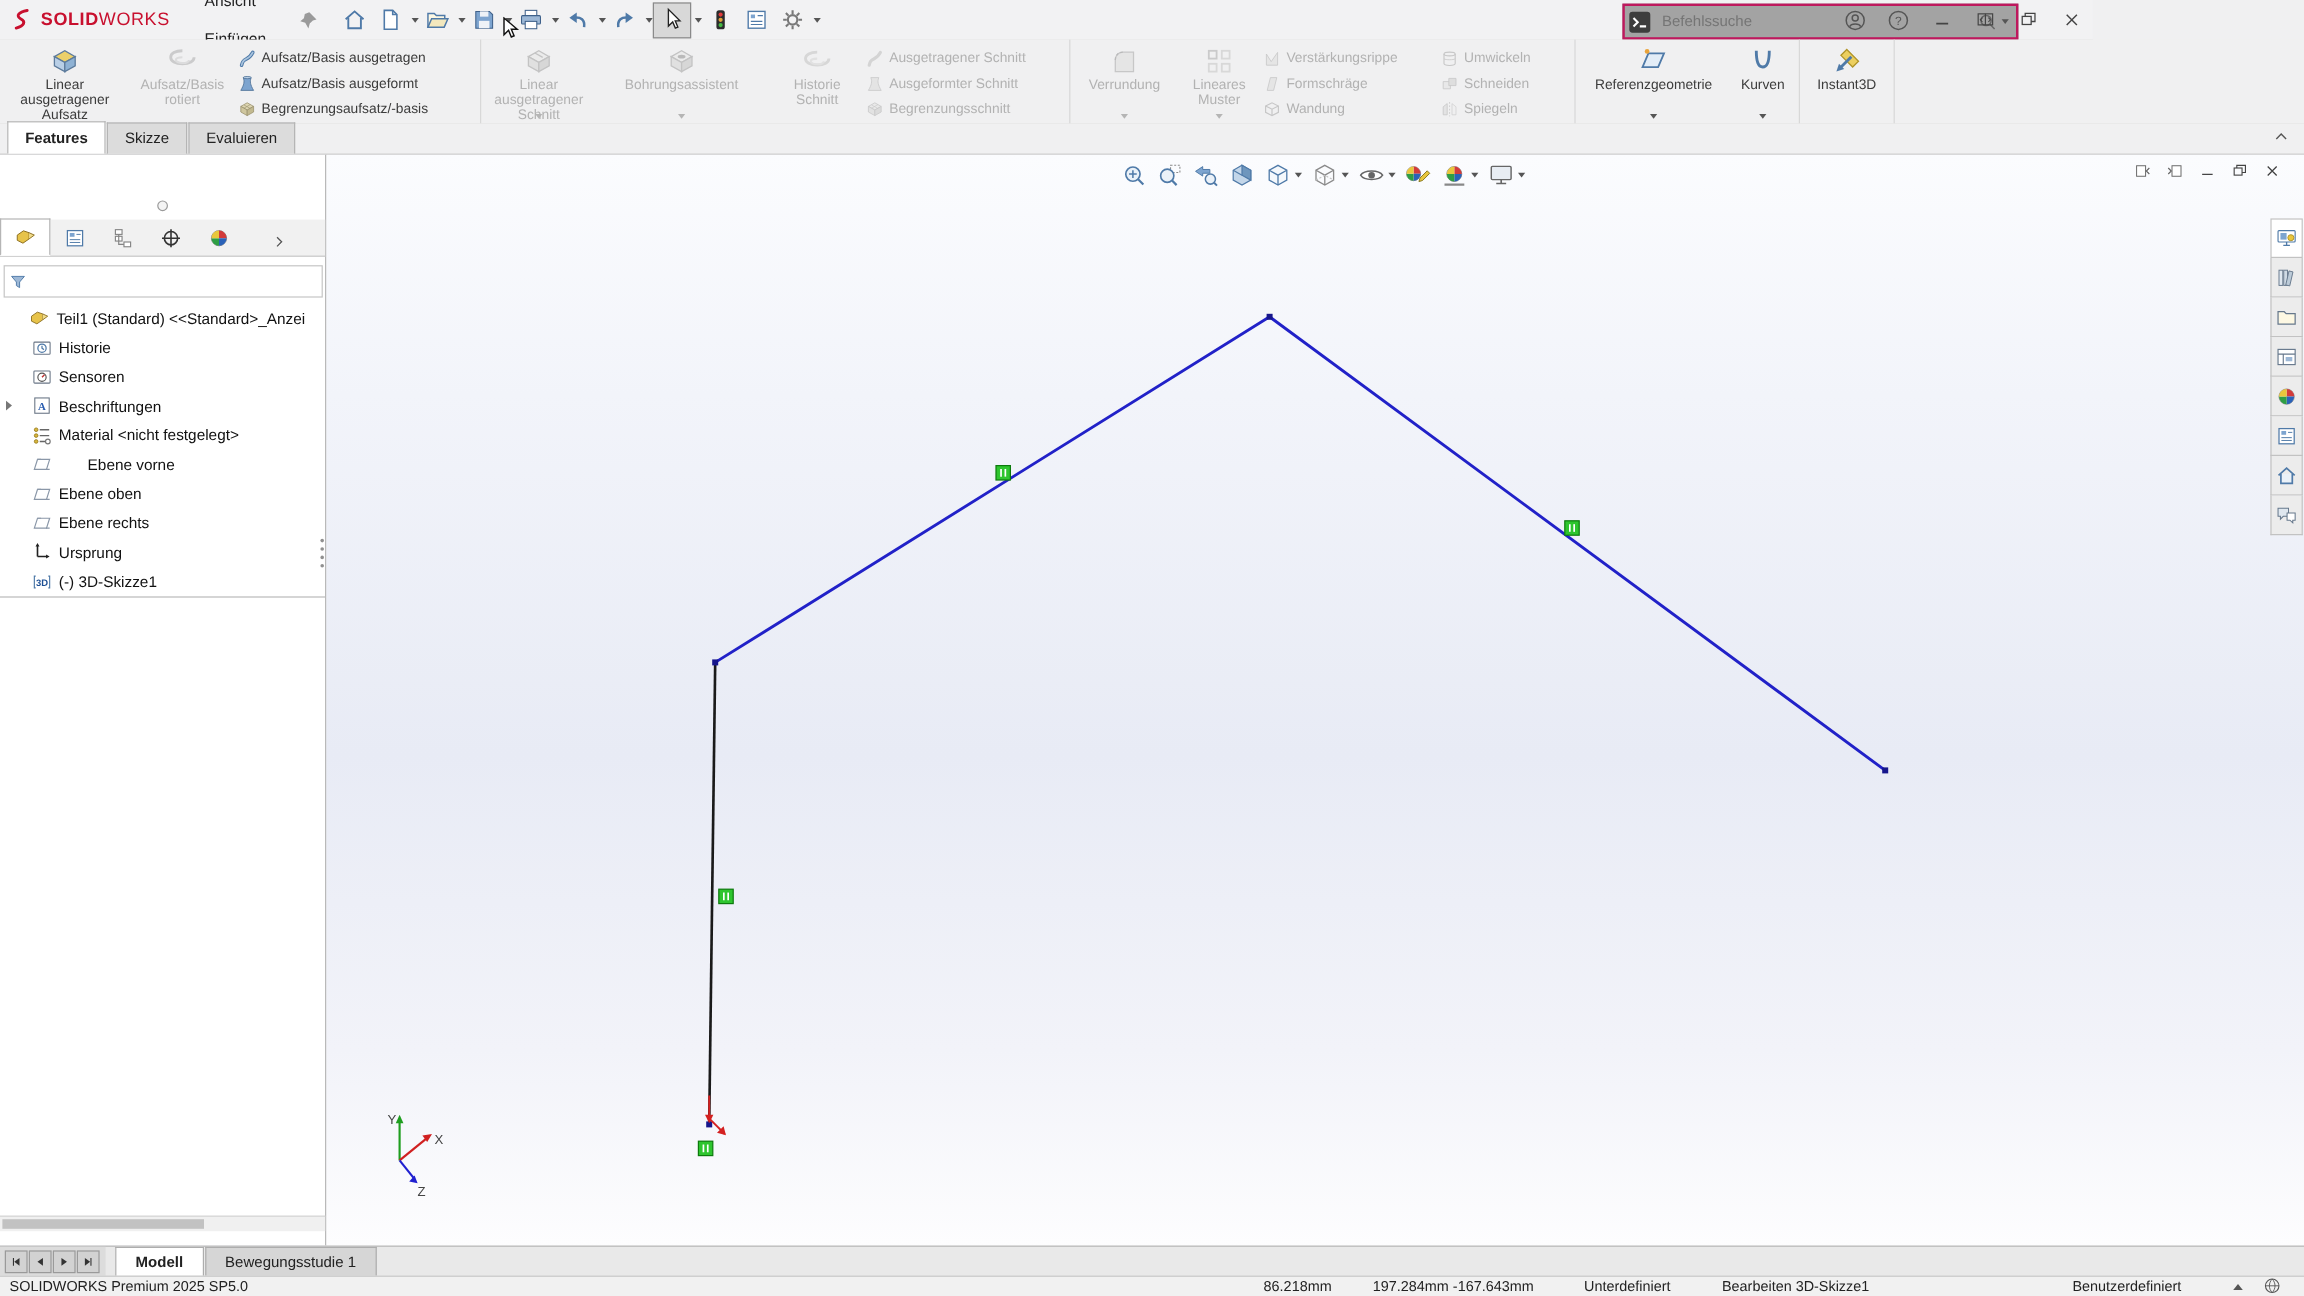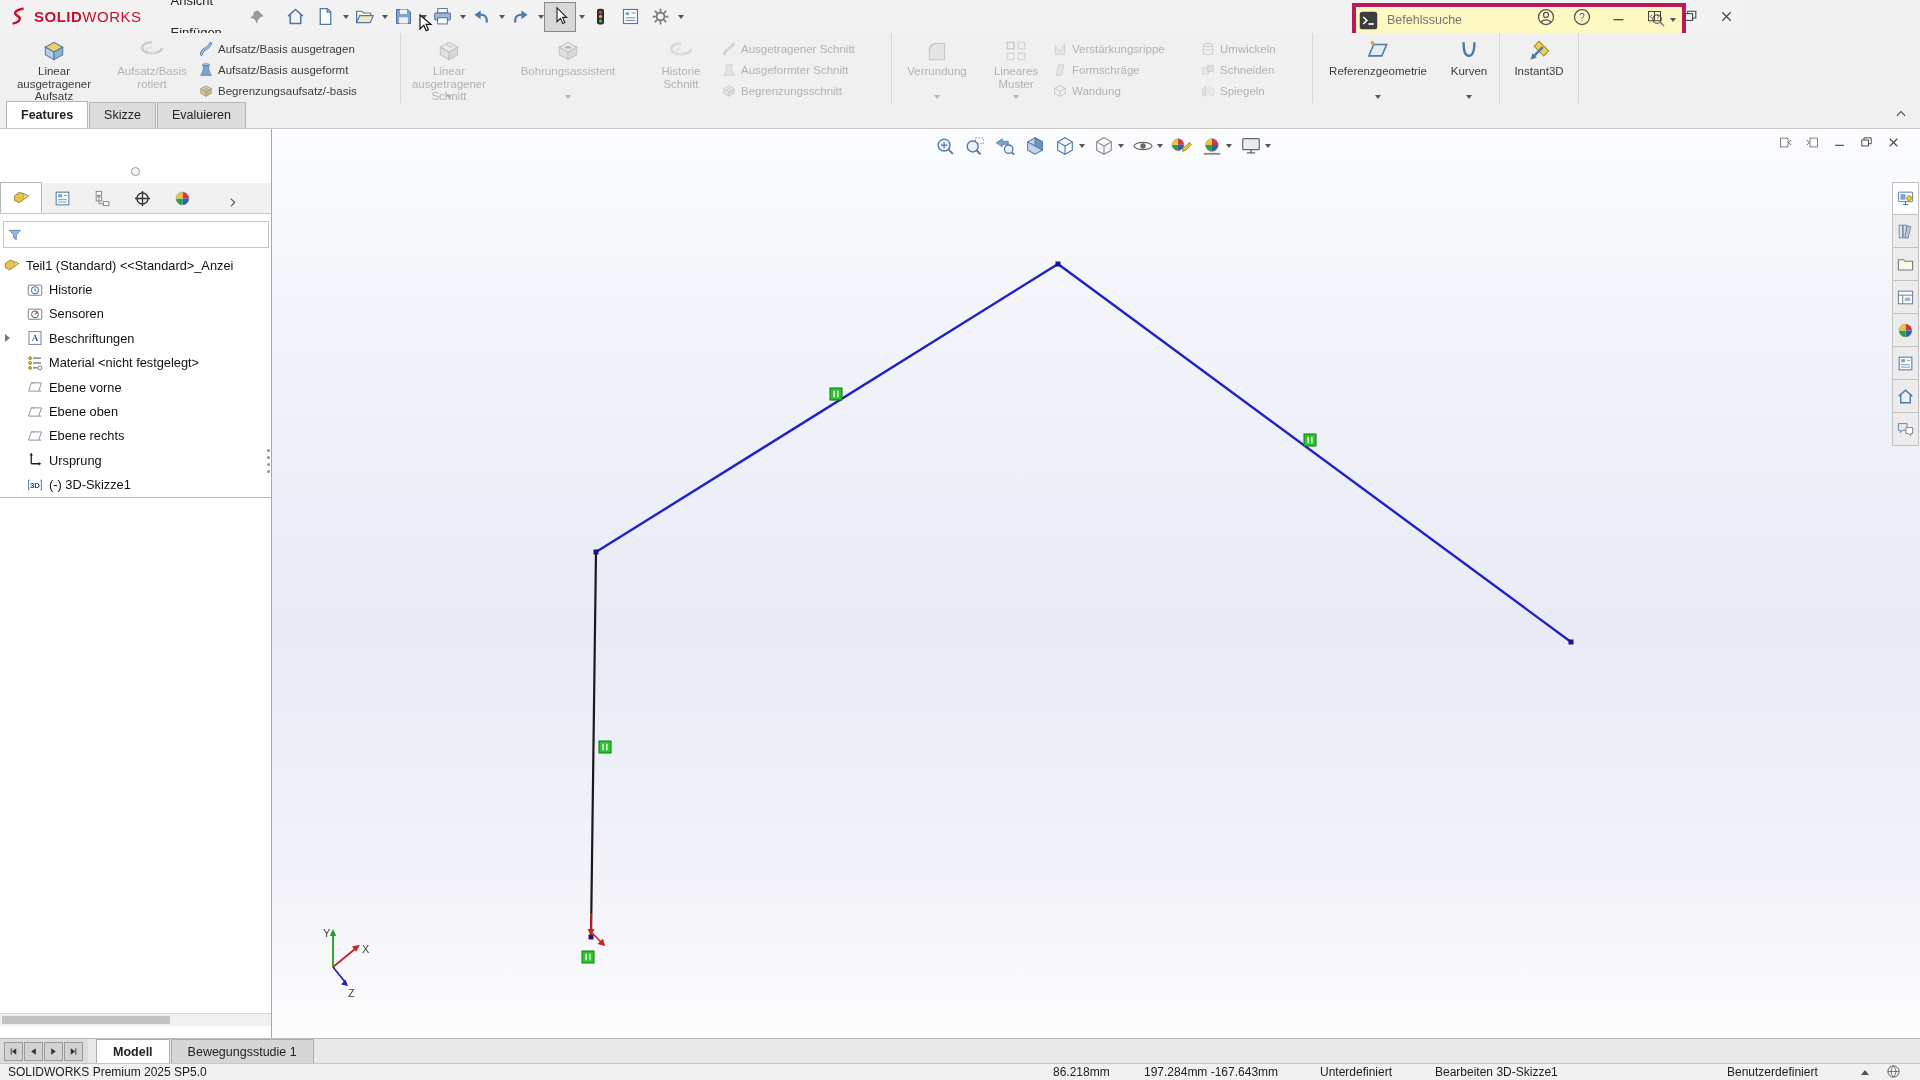--- a/index.html
+++ b/index.html
@@ -15,22 +15,22 @@
   #logo{display:flex;align-items:center;margin-left:8px;}
   #logo .brand{font-size:15px;letter-spacing:.5px;color:#c8102e;margin-left:4px;font-weight:bold;}
   #logo .brand b{font-weight:bold}#logo .brand span{font-weight:normal}
   #menubar{display:flex;margin-left:18px;flex-direction:column;}
   .menu-item{font-size:13px;color:#222;padding:0 11px;line-height:32px;cursor:default;}
   .tool{width:30px;height:28px;display:flex;align-items:center;justify-content:center;position:relative;}
   .tool.pressed{background:#d8d8d8;border:1px solid #8a8a8a;}
   #quicktools{display:flex;align-items:center;margin-left:14px;}
   #doc-title{position:absolute;left:990px;top:0;width:300px;text-align:center;line-height:33px;
     font-size:12.5px;color:#444;}
-  #searchbox{position:absolute;left:1352px;top:3px;width:326px;height:26px;background:#fef9c3;
-    border:4px solid #be185d;display:flex;align-items:center;}
+  #searchbox{position:absolute;left:1352px;top:3px;width:326px;height:26px;background:#a3a3a3;
+    border:2px solid #be185d;display:flex;align-items:center;}
   #searchbox input{border:none;outline:none;flex:1;font-size:12.5px;color:#333;
     font-family:"Liberation Sans",sans-serif;background:transparent;padding-left:8px;}
   #winicons{position:absolute;right:0;top:0;height:33px;display:flex;align-items:center;}
   #winicons .tool{width:36px;}
   
   #ribbon{position:absolute;left:0;top:33px;width:1920px;height:70px;background:#f0f0f1;
     border-bottom:1px solid #d2d2d2;display:flex;align-items:stretch;}
   .rgroup{display:flex;align-items:flex-start;padding:2px 2px 0 2px;border-right:1px solid #d8d8d8;height:68px;}
   .rbig{display:flex;flex-direction:column;padding-top:3px;position:relative;height:63px;}
   .rbig .lines{font-size:11.5px;line-height:12.5px;color:#3c3c3c;text-align:center;margin-top:1px;}
@@ -632,21 +632,21 @@
         </svg></div>
     </div>
   <div id="filterbox">
     <span class="icon" style="margin-left:3px;">
       <svg width="16" height="16" viewBox="0 0 24 24">
           <path d="M4 5h16l-6 7v7l-4-2.5V12z" fill="#9db8d6" stroke="#4f7aa8" stroke-width="1.2"></path>
         </svg>
     </span>
   </div>
   <div id="tree">
-      <div class="trow" style="padding-left: 3px;">
+      <div class="trow" style="padding-left: 24px;">
         <span class="icon">
           <svg width="18" height="18" viewBox="0 0 24 24">
             <path d="M3 10l6.5-4.5 6 2v6.5L9 18.5l-6-3z" fill="#e7c34a" stroke="#8a6d1f"></path>
             <path d="M15.5 7.5L21 10l-5.5 4" fill="#f2dd8a" stroke="#8a6d1f"></path>
           </svg>
         </span>
         <span>Teil1 (Standard) &lt;&lt;Standard&gt;_Anzei</span>
       </div>
       <div class="trow" style="padding-left: 26px;">
         <span class="icon">
@@ -685,21 +685,21 @@
             <path d="M9.5 5.5H20" stroke="#666" stroke-width="1.6"></path>
             <circle cx="5.5" cy="12" r="2" fill="#d8b63c" stroke="#9a7d1c"></circle>
             <path d="M9.5 12H20" stroke="#666" stroke-width="1.6"></path>
             <circle cx="5.5" cy="18.5" r="2" fill="#d8b63c" stroke="#9a7d1c"></circle>
             <path d="M9.5 18.5h6" stroke="#666" stroke-width="1.6"></path>
             <circle cx="18.5" cy="18.5" r="2.6" fill="none" stroke="#777" stroke-width="1.3"></circle>
           </svg>
         </span>
         <span>Material &lt;nicht festgelegt&gt;</span>
       </div>
-      <div class="trow" style="padding-left: 26px;">
+      <div class="trow" style="padding-left: 26px; gap: 24px;">
         <span class="icon">
           <svg width="18" height="18" viewBox="0 0 24 24">
             <path d="M7 6.5h13.5L17 17.5H3.5z" fill="none" stroke="#8a97a8" stroke-width="1.3"></path>
             <path d="M7 6.5h4M16.5 17.5h4" stroke="#8a97a8" stroke-width="1.3"></path>
           </svg>
         </span>
         <span>Ebene vorne</span>
       </div>
       <div class="trow" style="padding-left: 26px;">
         <span class="icon">

